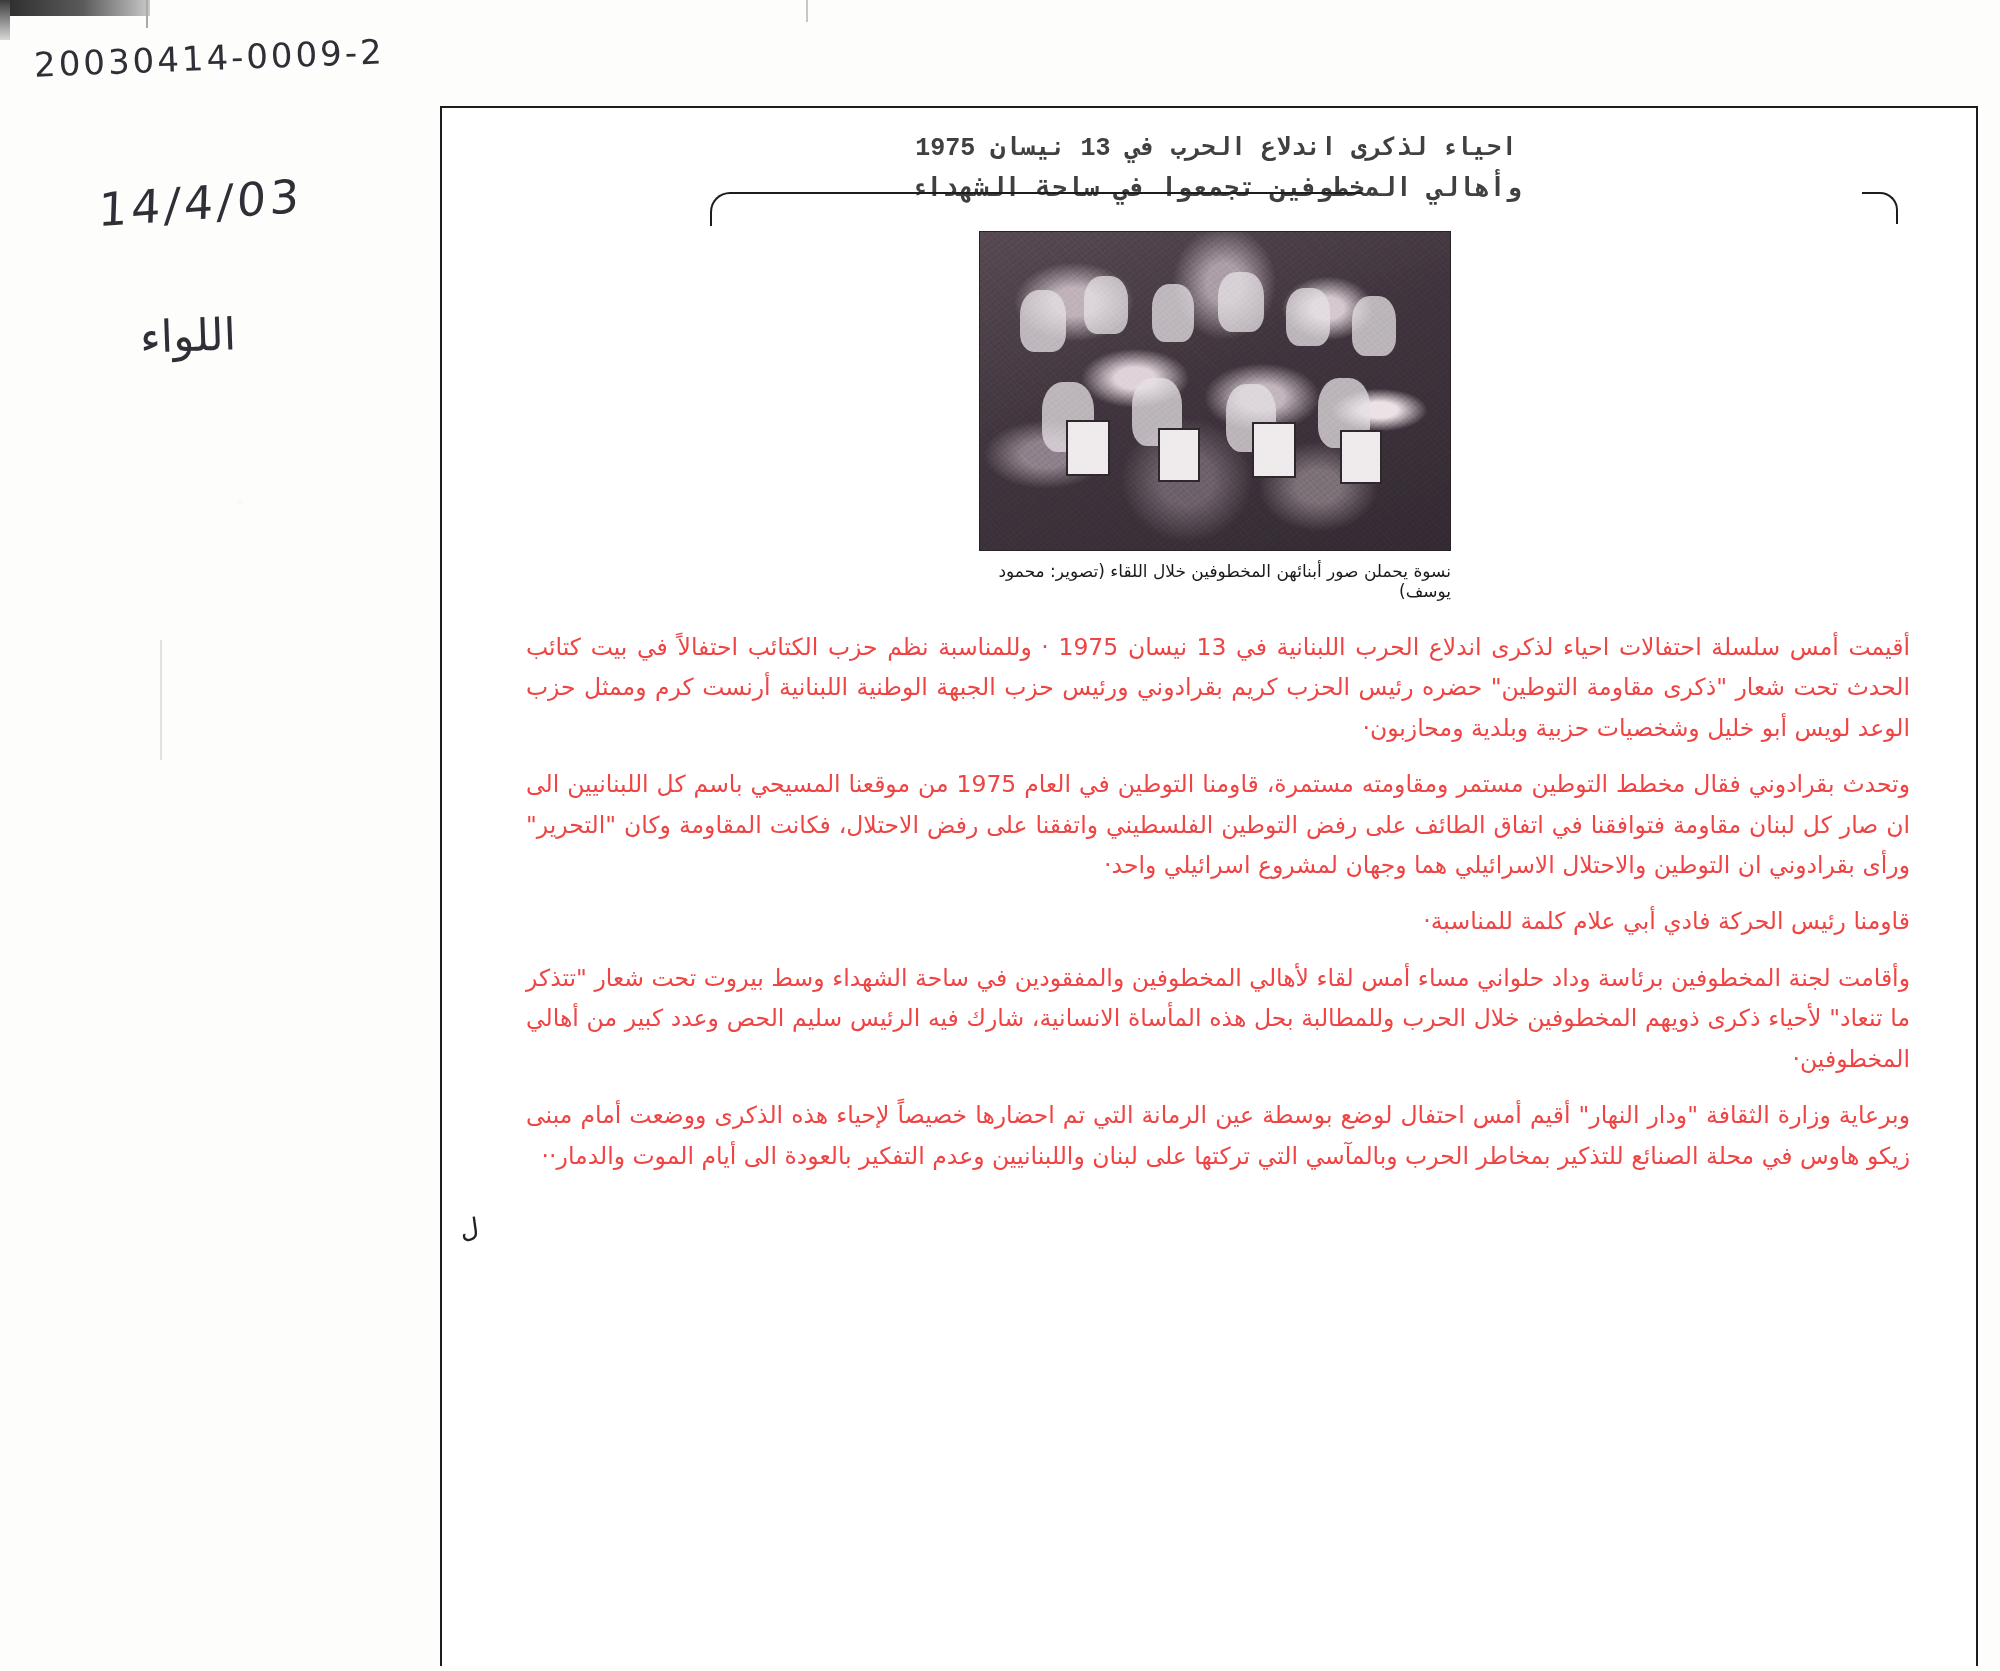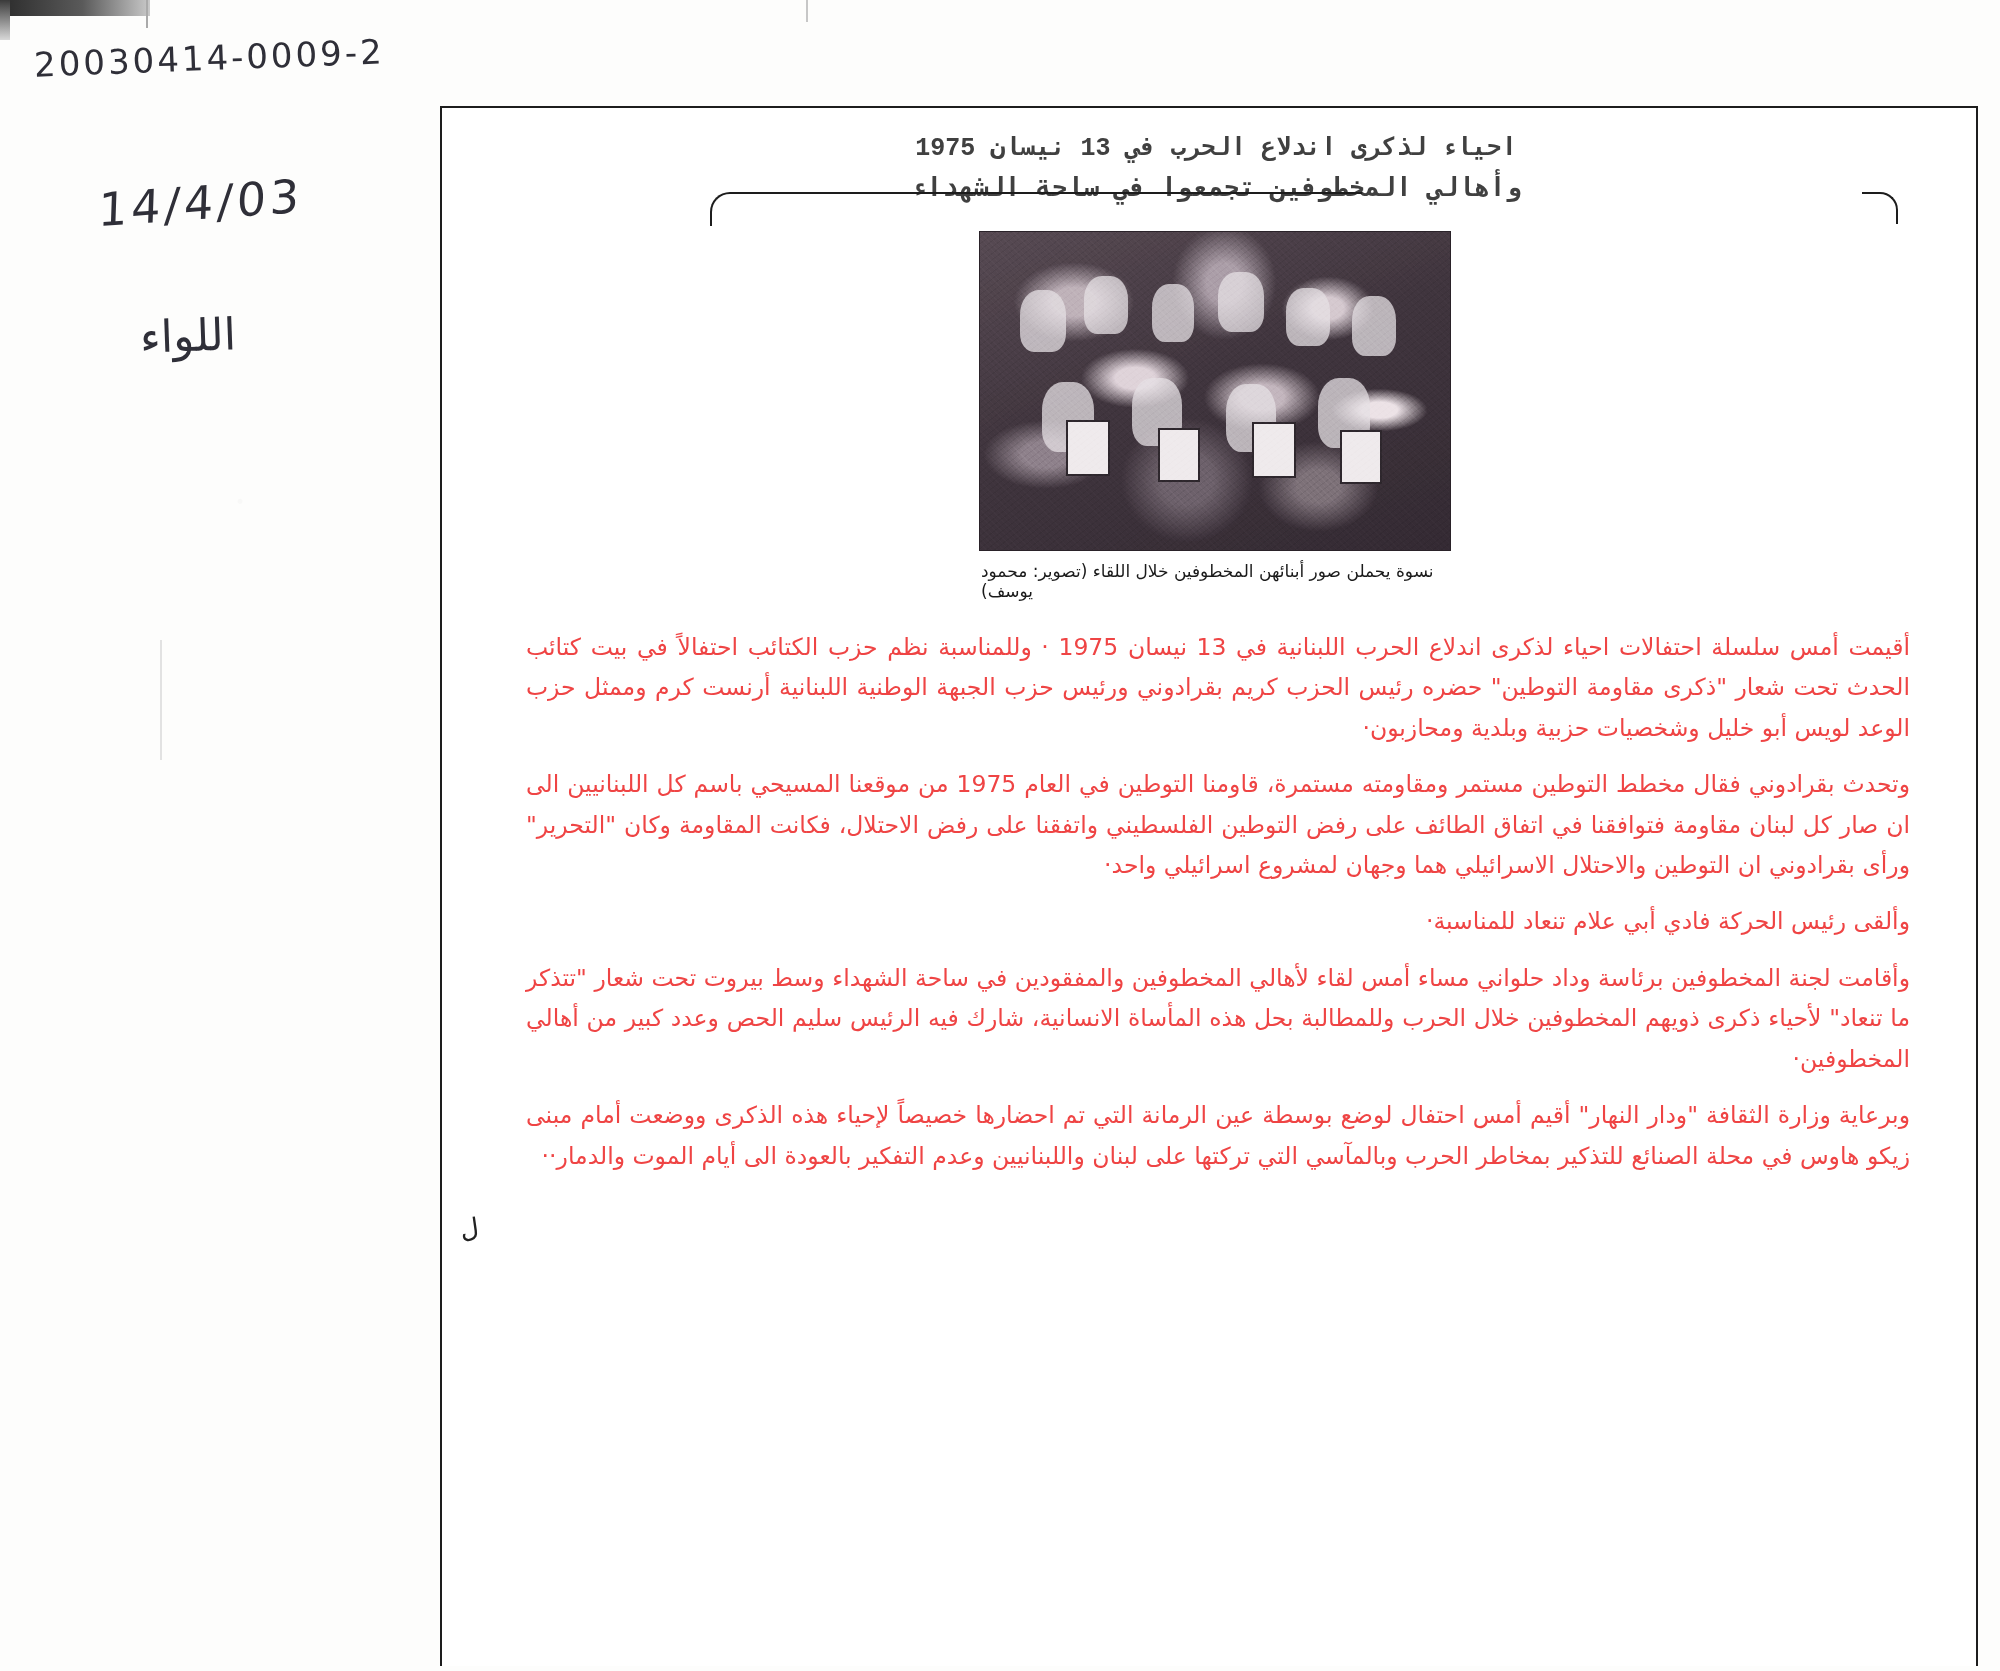--- a/index.html
+++ b/index.html
@@ -201,21 +201,21 @@
     background: rgba(230,224,228,0.75);
     border-radius: 40% 40% 30% 30%;
   }
   .photo-frame-held {
     position: absolute;
     background: #efeaec;
     border: 2px solid #2e272d;
   }
   .photo-caption {
     margin-top: 10px;
-    text-align: left;
+    text-align: right;
     font-family: "DejaVu Sans", sans-serif;
     font-size: 17px;
     color: #1a1a1a;
     direction: rtl;
   }
 
   
   .body-col {
     margin-top: 26px;
     direction: rtl;
@@ -293,21 +293,21 @@
           <div class="photo-frame-held" style="left:272px; top:190px; width:40px; height:52px;"></div>
           <div class="photo-frame-held" style="left:360px; top:198px; width:38px; height:50px;"></div>
           <div class="photo-speckle"></div>
         </div>
         <div class="photo-caption">نسوة يحملن صور أبنائهن المخطوفين خلال اللقاء   (تصوير: محمود يوسف)</div>
       </div>
 
       <div class="body-col">
         <p>أقيمت أمس سلسلة احتفالات احياء لذكرى اندلاع الحرب اللبنانية في 13 نيسان 1975 · وللمناسبة نظم حزب الكتائب احتفالاً في بيت كتائب الحدث تحت شعار "ذكرى مقاومة التوطين" حضره رئيس الحزب كريم بقرادوني ورئيس حزب الجبهة الوطنية اللبنانية أرنست كرم وممثل حزب الوعد لويس أبو خليل وشخصيات حزبية وبلدية ومحازبون·</p>
         <p>وتحدث بقرادوني فقال مخطط التوطين مستمر ومقاومته مستمرة، قاومنا التوطين في العام 1975 من موقعنا المسيحي باسم كل اللبنانيين الى ان صار كل لبنان مقاومة فتوافقنا في اتفاق الطائف على رفض التوطين الفلسطيني واتفقنا على رفض الاحتلال، فكانت المقاومة وكان "التحرير" ورأى بقرادوني ان التوطين والاحتلال الاسرائيلي هما وجهان لمشروع اسرائيلي واحد·</p>
-        <p>وألقى رئيس الحركة فادي أبي علام تنعاد للمناسبة·</p>
+        <p>قاومنا رئيس الحركة فادي أبي علام كلمة للمناسبة·</p>
         <p>وأقامت لجنة المخطوفين برئاسة وداد حلواني مساء أمس لقاء لأهالي المخطوفين والمفقودين في ساحة الشهداء وسط بيروت تحت شعار "تتذكر ما تنعاد" لأحياء ذكرى ذويهم المخطوفين خلال الحرب وللمطالبة بحل هذه المأساة الانسانية، شارك فيه الرئيس سليم الحص وعدد كبير من أهالي المخطوفين·</p>
         <p>وبرعاية وزارة الثقافة "ودار النهار" أقيم أمس احتفال لوضع بوسطة عين الرمانة التي تم احضارها خصيصاً لإحياء هذه الذكرى ووضعت أمام مبنى زيكو هاوس في محلة الصنائع للتذكير بمخاطر الحرب وبالمآسي التي تركتها على لبنان واللبنانيين وعدم التفكير بالعودة الى أيام الموت والدمار··</p>
       </div>
 
     </div>
 
     <div class="clip-notch"></div>
     <div class="clip-notch-line"></div>
     <div class="clip-notch-right"></div>
   </div>

